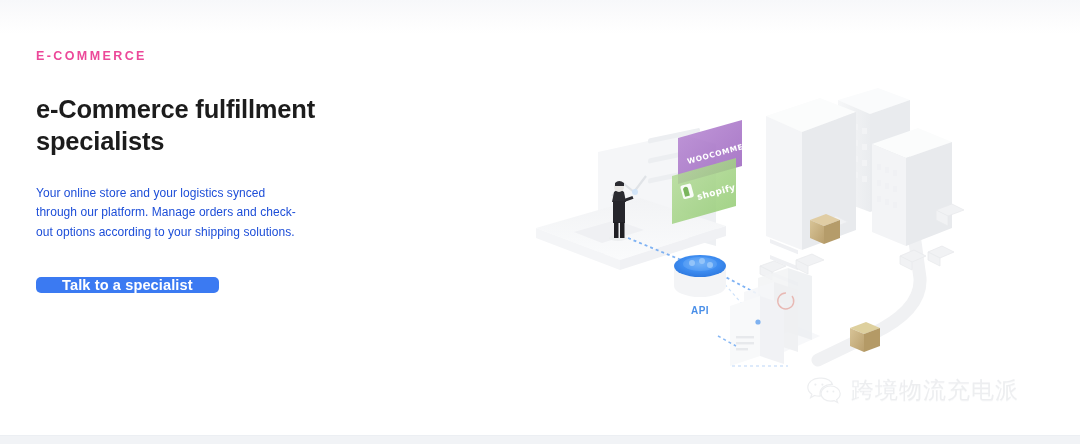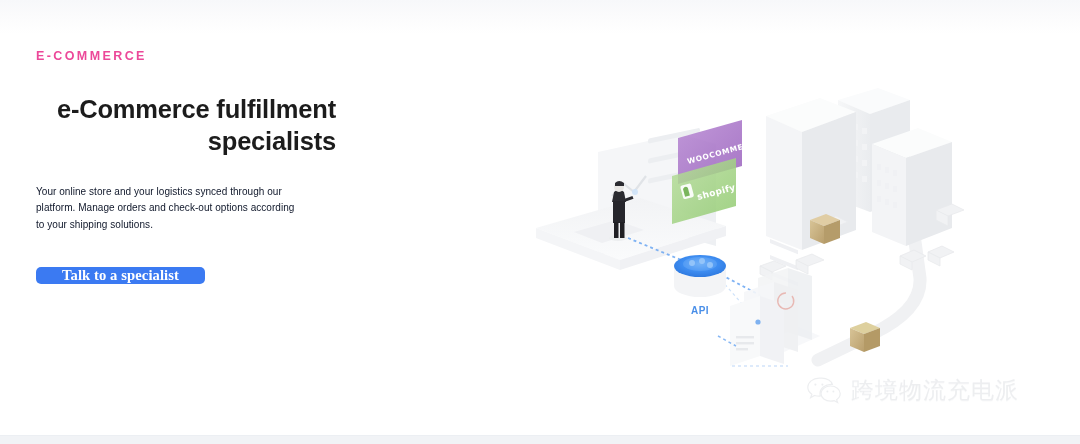--- a/index.html
+++ b/index.html
@@ -67,45 +67,44 @@
   }
 
   .headline {
     font-size: 25.5px;
     font-weight: 600;
     line-height: 1.28;
     color: #1c1c1c;
     letter-spacing: -0.2px;
     margin: 0 0 26px 0;
     max-width: 300px;
-    text-align: right;
   }
 
   .body-copy {
-    font-size: 10px;
+    font-size: 12px;
     font-weight: 400;
     line-height: 1.64;
-    color: #0f172a;
+    color: #1d4ed8;
     margin: 0 0 33px 0;
     max-width: 268px;
     letter-spacing: 0.05px;
   }
 
   .cta {
     display: inline-block;
     background: #3b7af2;
     color: #ffffff;
     font-size: 14.6px;
     font-weight: 600;
     letter-spacing: 0.1px;
     padding: 1px 26px;
     border: none;
     border-radius: 5px;
     cursor: pointer;
-    font-family: Liberation Serif, serif;
+    font-family: Liberation Sans, sans-serif;
     line-height: 1;
   }
 
   
   .illo {
     position: absolute;
     left: 520px;
     top: 60px;
     width: 500px;
     height: 330px;

